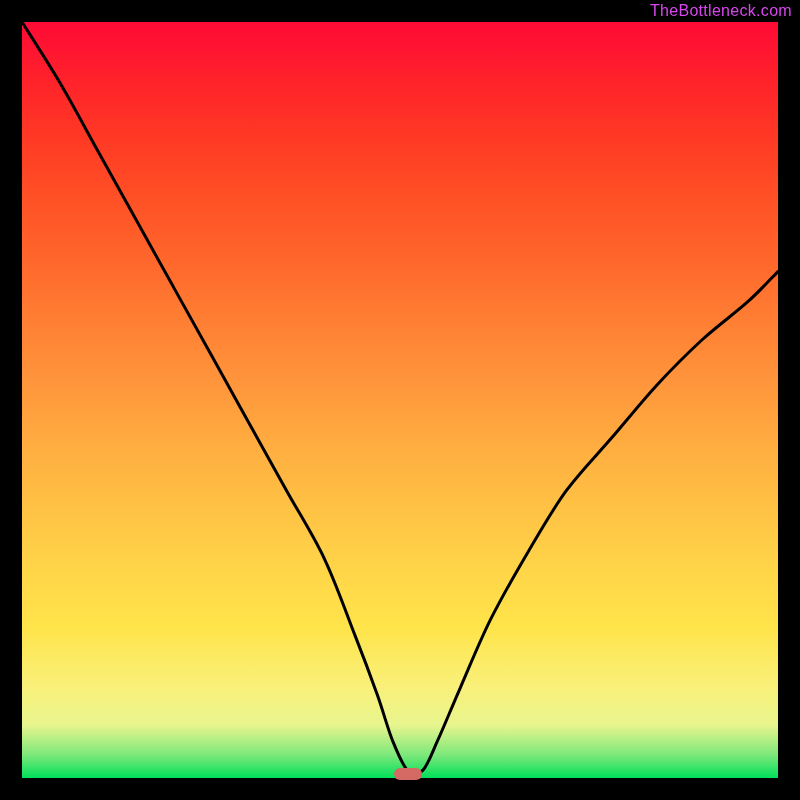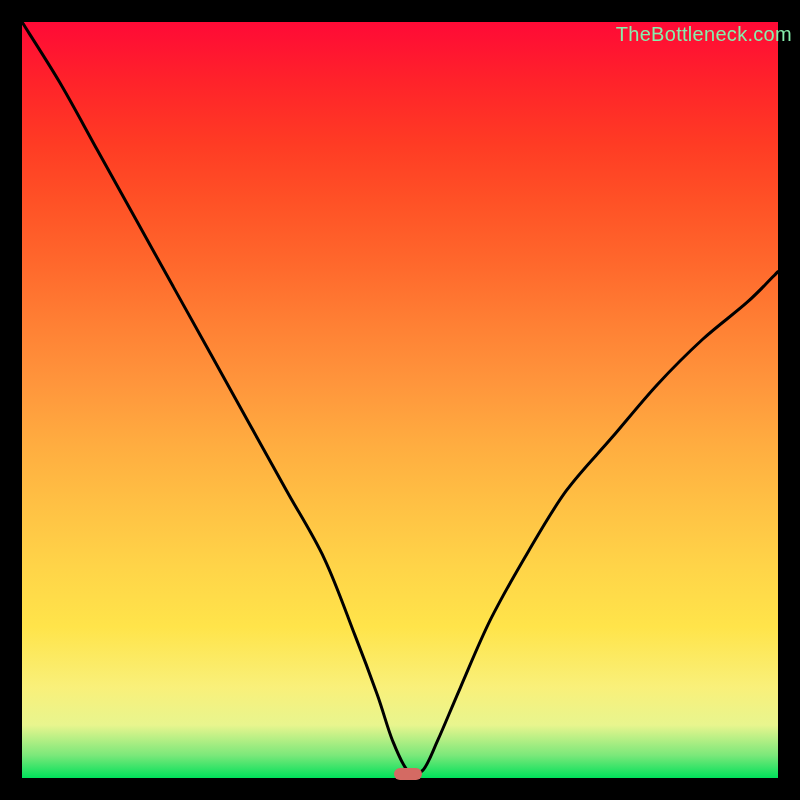--- a/index.html
+++ b/index.html
@@ -40,27 +40,26 @@
       #ff5226 76%,
       #ff3b24 84%,
       #ff232a 92%,
       #ff0a36 100%
     );
   }
   .watermark {
     position: absolute;
     top: 2px;
     right: 8px;
-    color: #86efac;
-    font-size: 20px;
+    color: #d946ef;
+    font-size: 16px;
     font-weight: 500;
     letter-spacing: 0.3px;
     user-select: none;
     z-index: 10;
-    margin-top: 21px;
   }
   svg.curve {
     position: absolute;
     left: 0;
     top: 0;
     width: 756px;
     height: 756px;
     z-index: 5;
   }
   .valley-marker {

